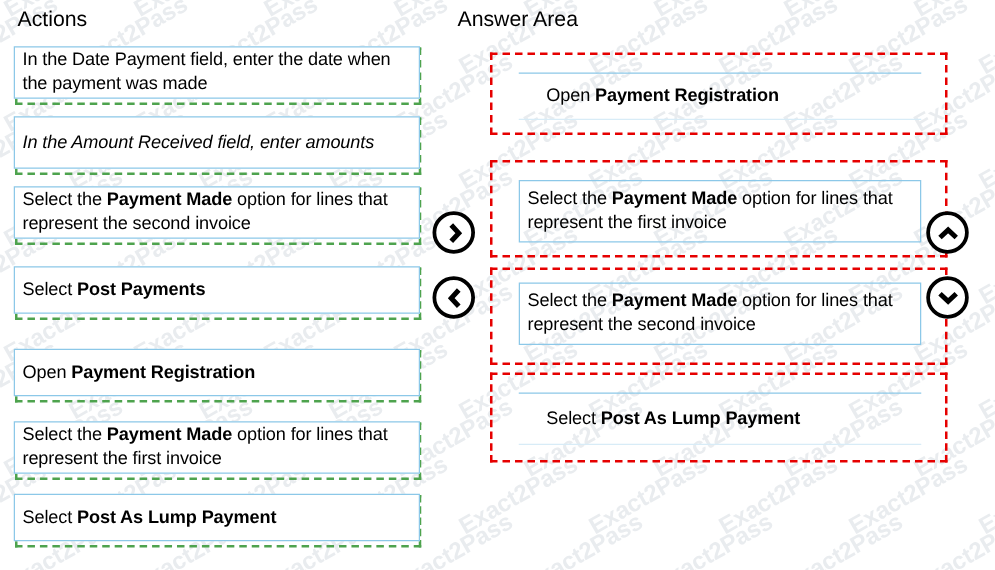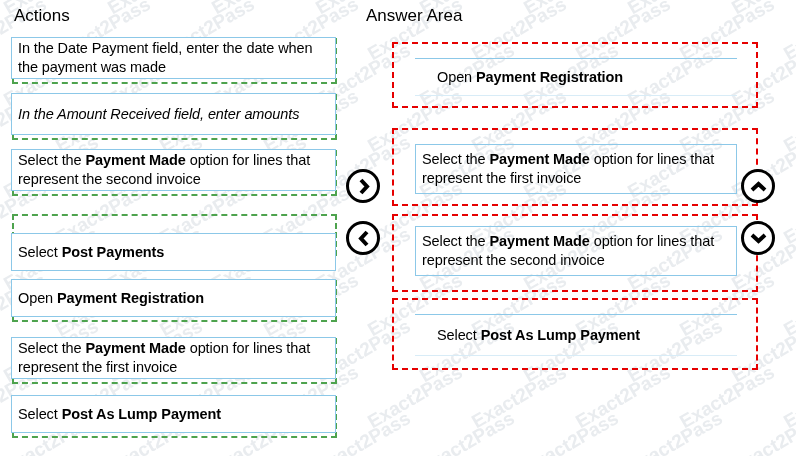--- a/index.html
+++ b/index.html
@@ -249,21 +249,21 @@
         <div class="action-inner" style="border-color: rgb(140, 200, 232); font-style: italic;">
           <div class="action-text"><span>In the Amount Received field, enter amounts</span></div>
         </div>
       </div>
       <div class="action-tile" style="top: 150px; height: 46px; border-color: rgb(78, 163, 78);">
         <div class="action-inner" style="border-color: rgb(140, 200, 232);">
           <div class="action-text"><span>Select the </span><b>Payment Made</b><span> option for lines that represent the second invoice</span></div>
         </div>
       </div>
       <div class="action-tile" style="top: 214px; height: 42px; border-color: rgb(78, 163, 78);">
-        <div class="action-inner" style="border-color: rgb(140, 200, 232); margin-top: 20px;">
+        <div class="action-inner" style="border-color: rgb(140, 200, 232);">
           <div class="action-text"><span>Select </span><b>Post Payments</b></div>
         </div>
       </div>
       <div class="action-tile" style="top: 280px; height: 42px; border-color: rgb(78, 163, 78);">
         <div class="action-inner" style="border-color: rgb(140, 200, 232);">
           <div class="action-text"><span>Open </span><b>Payment Registration</b></div>
         </div>
       </div>
       <div class="action-tile" style="top: 338px; height: 46px; border-color: rgb(78, 163, 78);">
         <div class="action-inner" style="border-color: rgb(140, 200, 232);">

